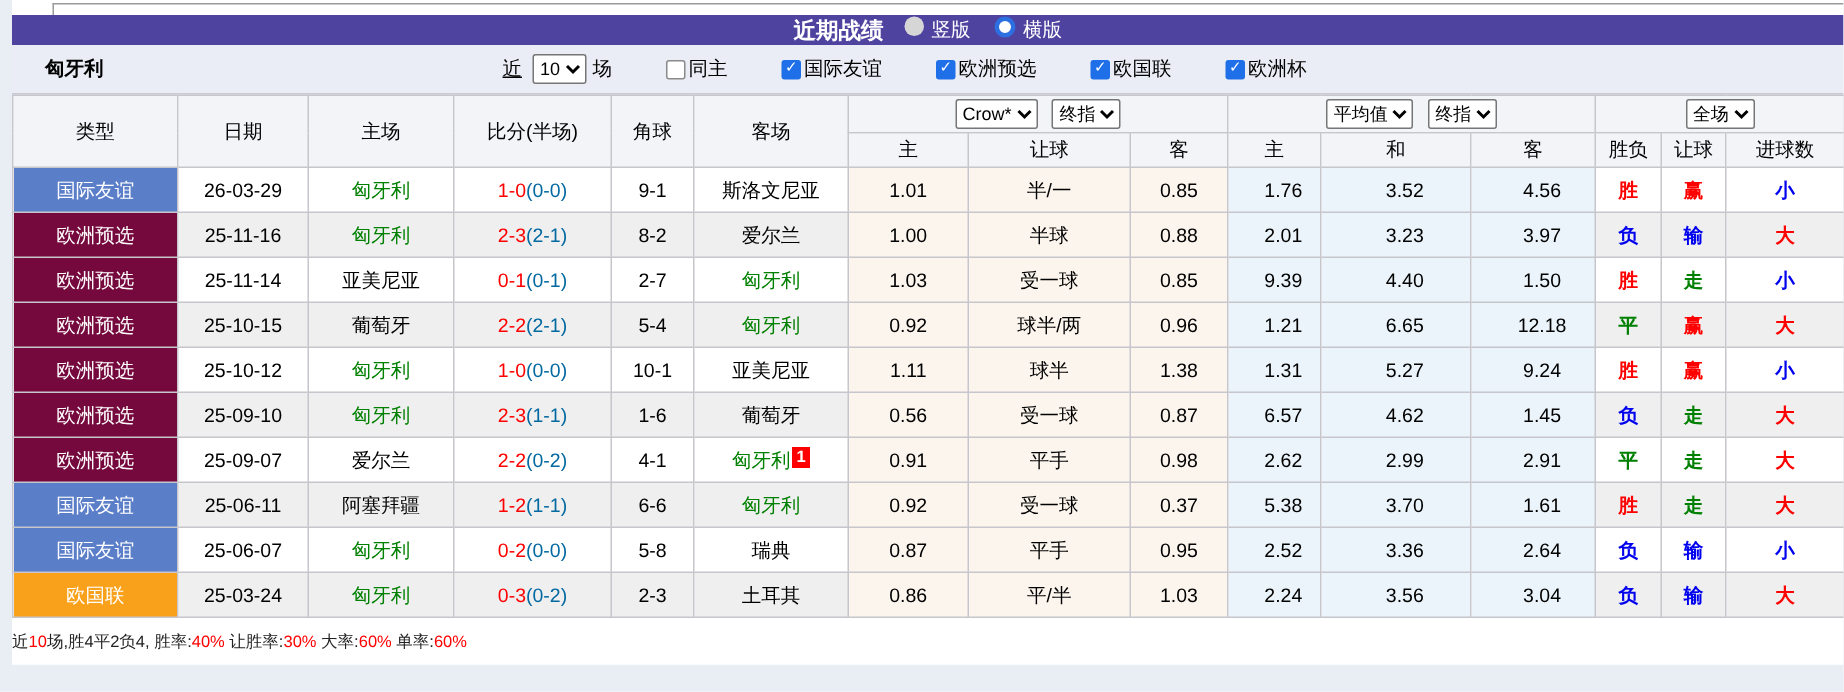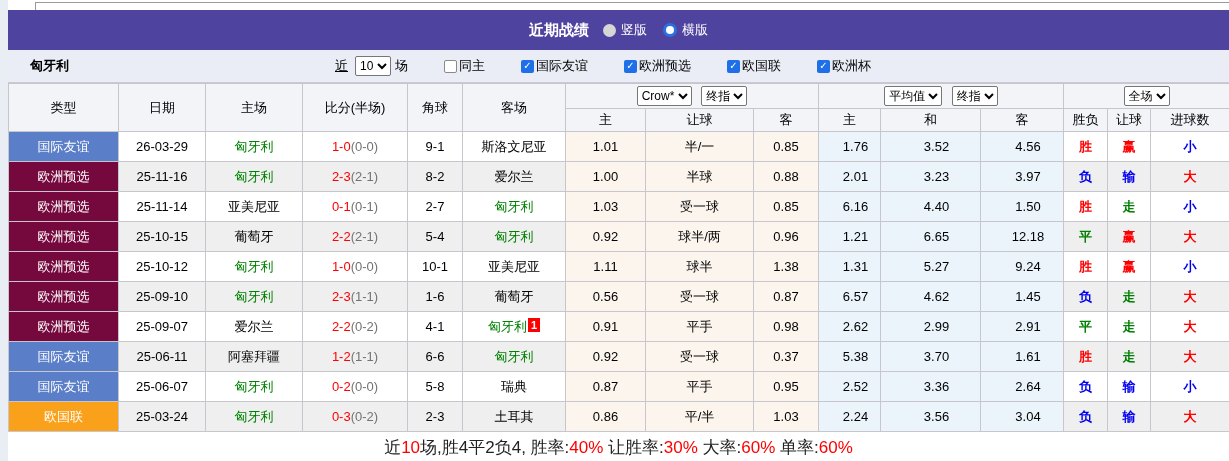--- a/index.html
+++ b/index.html
@@ -4,24 +4,24 @@
 <style>
   * { margin:0; padding:0; box-sizing:border-box; }
   html,body { width:1229px; height:461px; background:#e9edf4; font-family:"Liberation Sans","DejaVu Sans",sans-serif; overflow:hidden; }
   .content { margin-left:8px; width:1221px; background:#fff; }
 
   
   .top-strip { position:relative; height:10px; background:#fff; }
   .top-strip .box-tail { position:absolute; left:27px; top:2px; right:0; bottom:0; border-left:1px solid #9a9a9a; border-top:1px solid #9a9a9a; background:#fff; }
 
   
-  .title-bar { height:40px; background:#4f43a0; display:flex; align-items:center; justify-content:center; gap:14px; color:#fff; }
+  .title-bar { height:20px; background:#4f43a0; display:flex; align-items:center; justify-content:center; gap:14px; color:#fff; }
   .title-bar .title { font-size:15px; font-weight:bold; }
   .radio-group { display:flex; align-items:center; gap:16px; font-size:13px; }
-  .radio-opt { display:flex; align-items:center; gap:5px; cursor:pointer; }
+  .radio-opt { display:flex; align-items:flex-start; gap:5px; cursor:pointer; }
   .radio-dot { width:13px; height:13px; border-radius:50%; background:#d6d6d6; display:inline-block; }
   .radio-dot.selected { background:#fff; border:3px solid #2b6fe0; width:14px; height:14px; }
 
   
   .controls-row { height:33px; background:#eaedf5; display:flex; align-items:center; font-size:13px; color:#000; border-bottom:1px solid #c9cbd4; }
   .team-label { font-weight:bold; padding-left:22px; font-size:13px; }
   .filters { margin-left:auto; margin-right:358px; display:flex; align-items:center; gap:4px; }
   .near-link { text-decoration:underline; cursor:pointer; margin-right:3px; }
   select { font-size:12px; height:20px; background:#fff; border:1px solid #767676; border-radius:2px; font-family:"Liberation Sans","DejaVu Sans",sans-serif; }
   .cb { width:13px; height:13px; border-radius:2px; display:inline-flex; align-items:center; justify-content:center; flex:0 0 auto; }
@@ -40,26 +40,26 @@
   tbody tr:nth-child(even) td { background:#efefef; }
   tbody tr:nth-child(odd) td { background:#ffffff; }
   tbody td.tint-ah { background:#fcf5ee !important; }
   tbody td.tint-eu { background:#eaf4fa !important;padding-left:12px; }
   td.type-cell { color:#fff; }
   td.type-cell.friendly { background:#5b7ec9 !important; }
   td.type-cell.qualifier { background:#75083d !important; }
   td.type-cell.nations  { background:#f9a11b !important; }
   .red { color:#ff0000; } .blue { color:#0000ee; } .green { color:#008000; }
   .team { color:#008000; }
-  .half { color:#737373; }
+  .half { color:#0369a1; }
   td.res { font-weight:bold; }
   .num-badge { background:#ff0000; color:#fff; font-size:11px; font-weight:bold; padding:0 3px; margin-left:1px; vertical-align:top; display:inline-block; line-height:14px; }
 
   
-  .footer { height:31px; background:#fff; display:flex; align-items:center; justify-content:center; font-size:17px; color:#222; }
+  .footer { height:31px; background:#fff; display:flex; align-items:center; justify-content:flex-start; font-size:11px; color:#222; }
 </style>
 </head>
 <body>
 
 <div class="content">
 
   <div class="top-strip">
     <div class="box-tail"></div>
   </div>
 
@@ -196,21 +196,21 @@
         <tr>
     <td class="type-cell qualifier">欧洲预选</td>
     <td>25-11-14</td>
     <td><span>亚美尼亚</span></td>
     <td><span class="red">0-1</span><span class="half">(0-1)</span></td>
     <td>2-7</td>
     <td class="away-cell"><span class="team">匈牙利</span></td>
     <td class="tint-ah">1.03</td>
     <td class="tint-ah">受一球</td>
     <td class="tint-ah">0.85</td>
-    <td class="tint-eu">6.16</td>
+    <td class="tint-eu">9.39</td>
     <td class="tint-eu">4.40</td>
     <td class="tint-eu">1.50</td>
     <td class="res red">胜</td>
     <td class="res green">走</td>
     <td class="res blue">小</td>
   </tr>
         <tr>
     <td class="type-cell qualifier">欧洲预选</td>
     <td>25-10-15</td>
     <td><span>葡萄牙</span></td>

